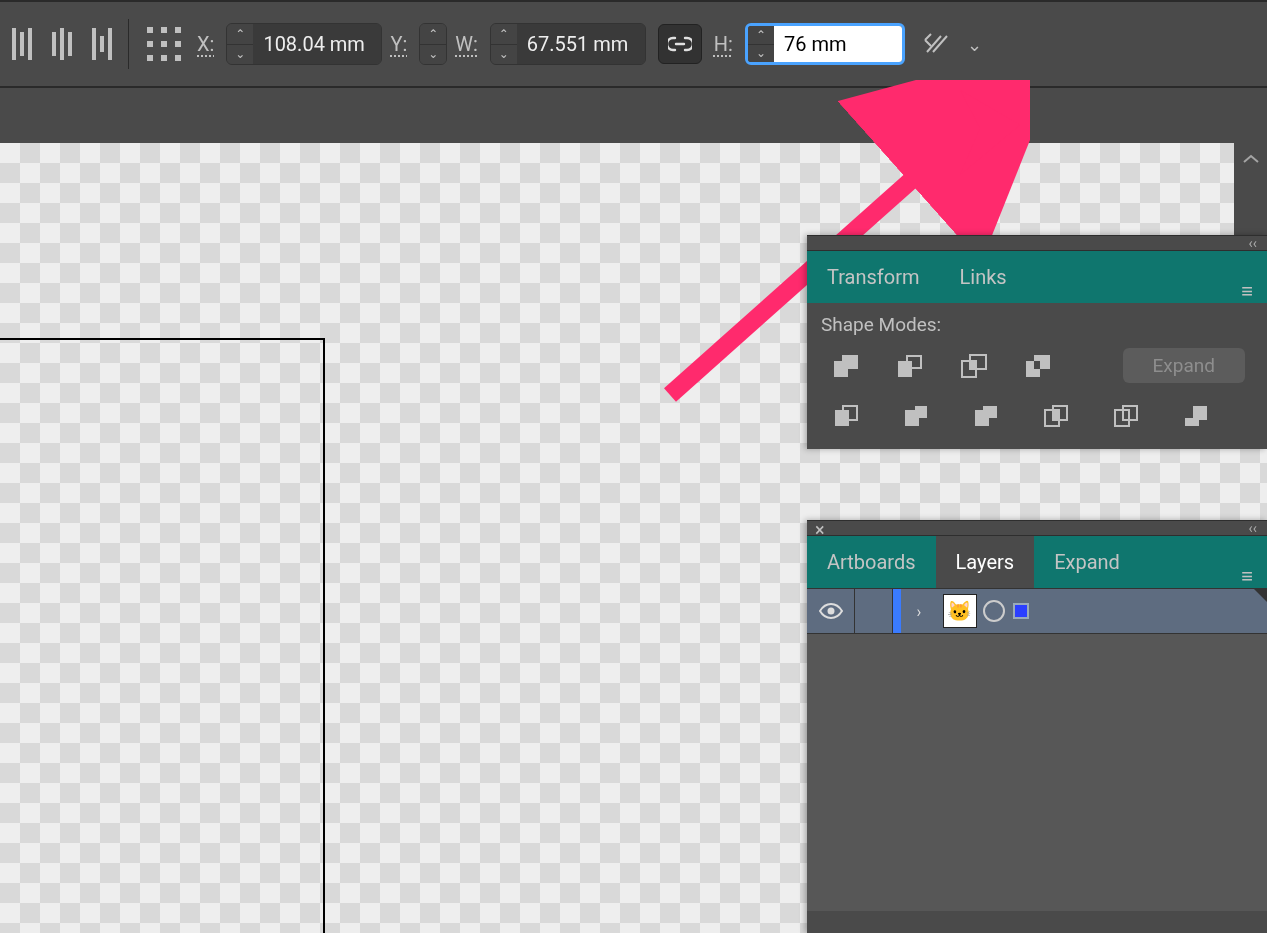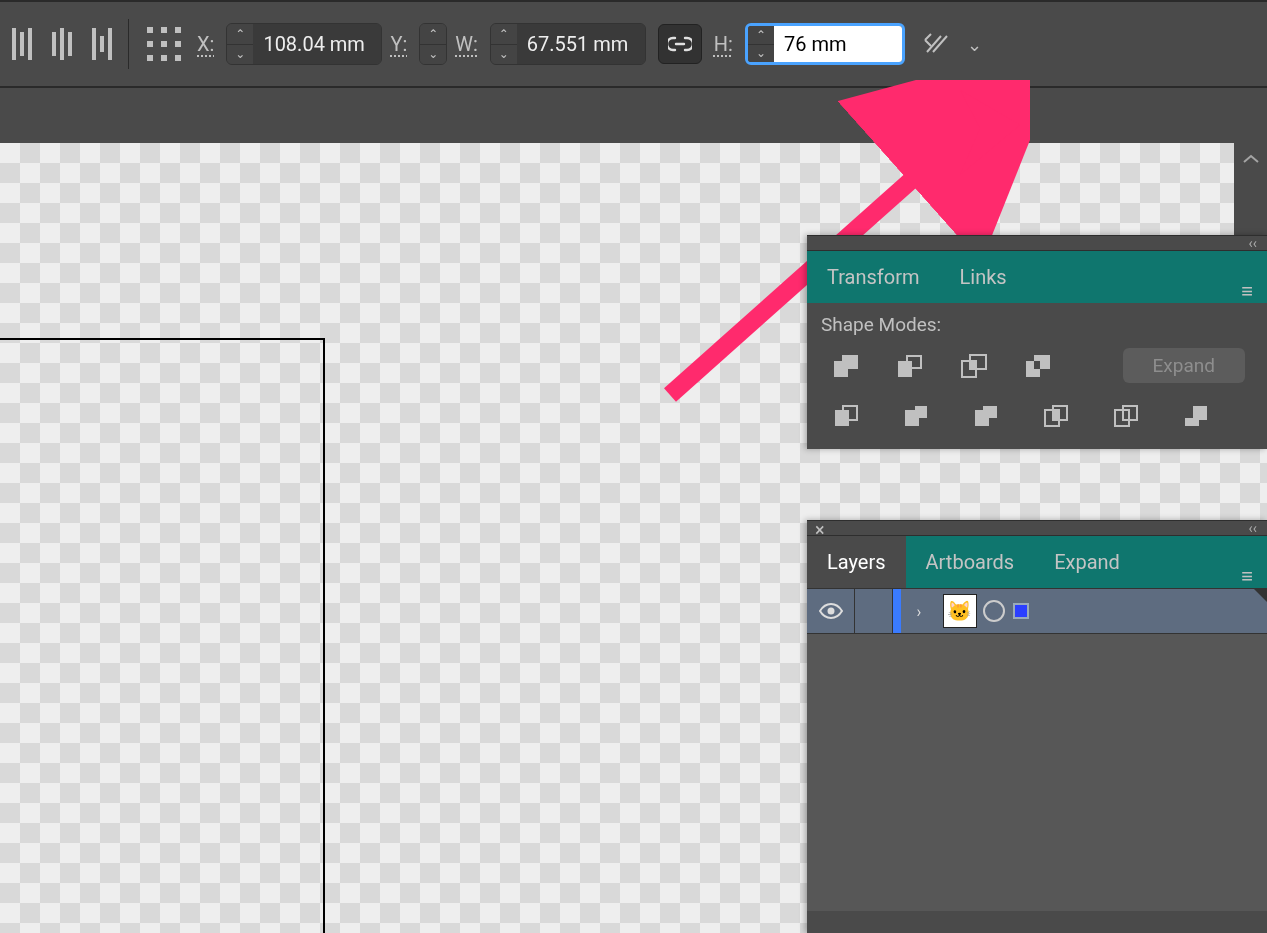--- a/index.html
+++ b/index.html
@@ -253,22 +253,22 @@
       </div>
   </div>
 </div>
 
 <div class="panel panel2">
   <div class="collapse-row" style="position:relative">
     <span class="close-x">×</span>
     <span>‹‹</span>
   </div>
   <div class="tabrow">
+    <div class="tab">Artboards</div>
     <div class="tab active">Layers</div>
-    <div class="tab">Artboards</div>
     <div class="tab">Expand</div>
     <div class="menu-icon">≡</div>
   </div>
   <div class="layers-body" style="position:relative">
     <div class="corner-fold"></div>
     <div class="layer-row">
       <div class="vis">
         <svg width="24" height="16" viewBox="0 0 24 16">
             <path d="M1 8c3-5 7-7 11-7s8 2 11 7c-3 5-7 7-11 7S4 13 1 8z" fill="none" stroke="#ddd" stroke-width="2"></path>
             <circle cx="12" cy="8" r="3.5" fill="#ddd"></circle>

